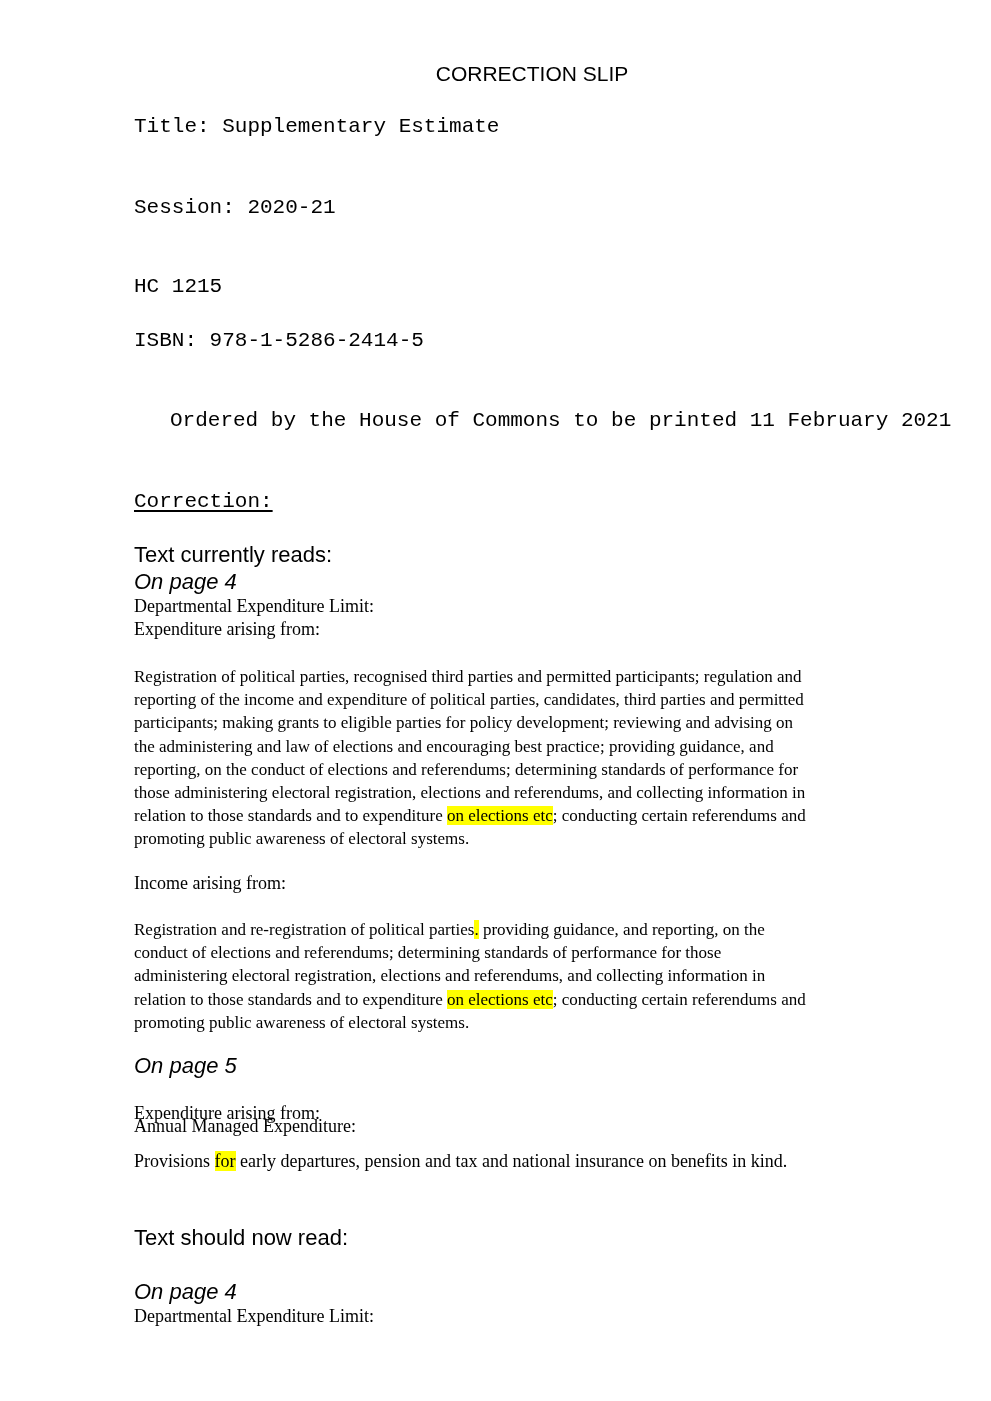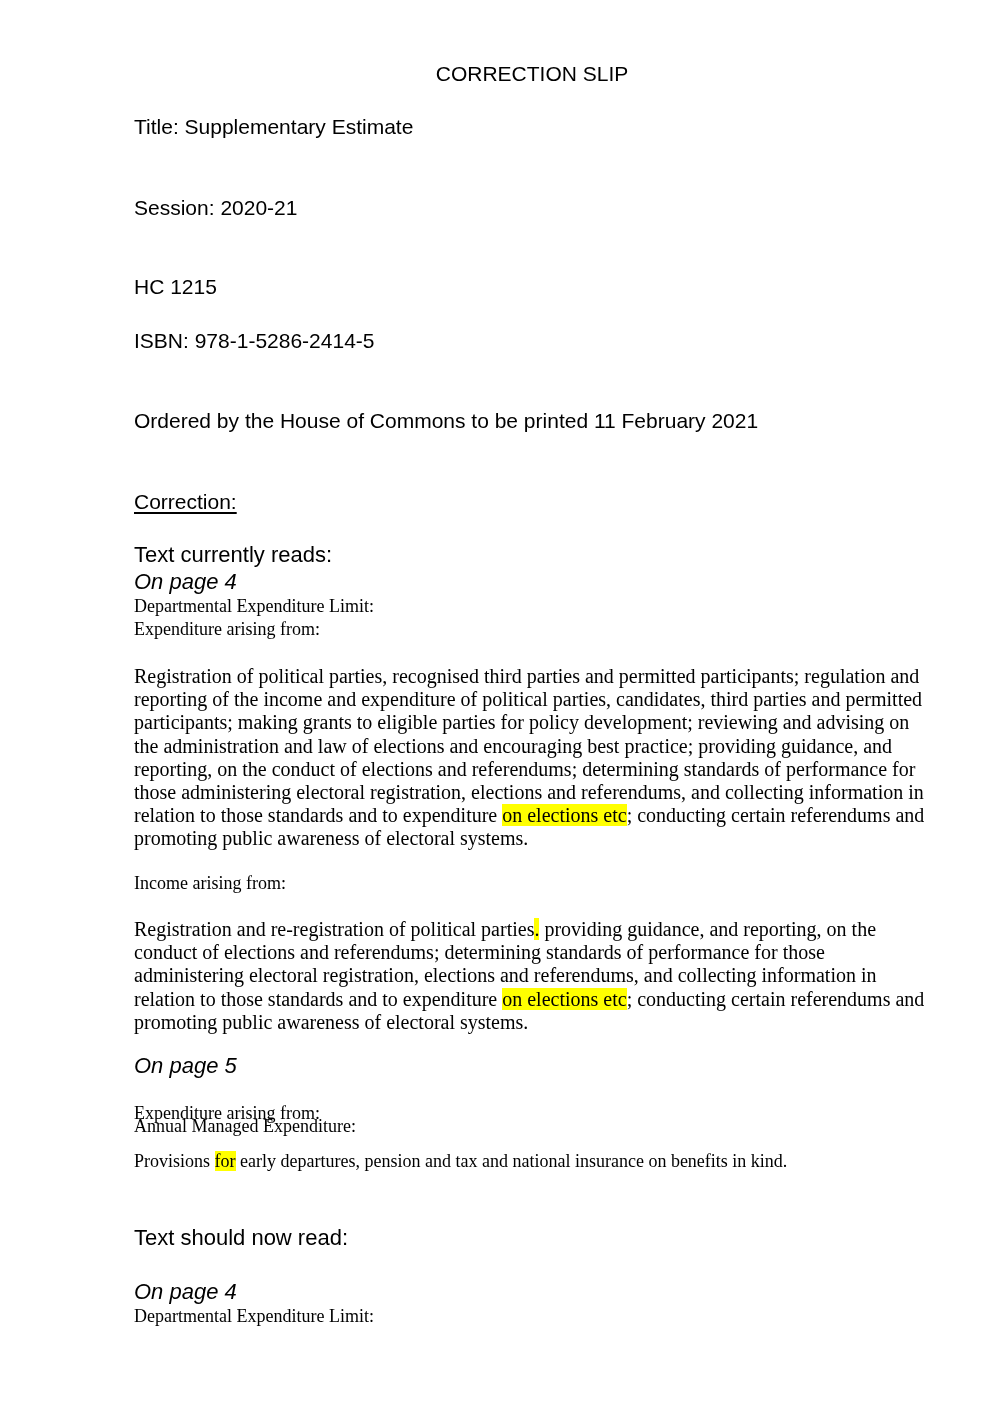--- a/index.html
+++ b/index.html
@@ -1,53 +1,53 @@
 <!DOCTYPE html>
 <html><head>
 <meta charset="utf-8">
 <style>
   html, body { margin: 0; padding: 0; background: #ffffff; }
   body { width: 991px; height: 1401px; position: relative; overflow: hidden; color: #000; }
   .sans { font-family: "Liberation Sans", sans-serif; }
   .serif { font-family: "Liberation Serif", serif; }
   .abs { position: absolute; left: 134px; white-space: nowrap; }
-  .big { font-size: 21px; line-height: 24px; }
+  .big { font-size: 21px; line-height: 24px; font-family: Liberation Mono, monospace; }
   .head { font-size: 22px; line-height: 24px; }
   .ital { font-style: italic; }
   .ul { text-decoration: underline; text-underline-offset: 3px; }
   .body { font-size: 18px; line-height: 23px; }
-  .para { position: absolute; left: 134px; font-size: 20px; line-height: 23.2px; white-space: nowrap; }
+  .para { position: absolute; left: 134px; font-size: 17px; line-height: 23.2px; white-space: nowrap; }
   .hl { background: #ffff00; }
   .title-center { position: absolute; left: 0; width: 1064px; text-align: center; top: 62px; font-size: 21px; }
 </style>
 </head>
 <body>
 
 <div>
 
   <div class="sans title-center">CORRECTION SLIP</div>
 
   <div class="abs sans big" style="top:115px;">Title: Supplementary Estimate</div>
   <div class="abs sans big" style="top:196px;">Session: 2020-21</div>
   <div class="abs sans big" style="top:275px;">HC 1215</div>
   <div class="abs sans big" style="top:329px;">ISBN: 978-1-5286-2414-5</div>
-  <div class="abs sans big" style="top:409px;">Ordered by the House of Commons to be printed 11 February 2021</div>
+  <div class="abs sans big" style="top:409px;margin-left:36px;">Ordered by the House of Commons to be printed 11 February 2021</div>
 
   <div class="abs sans big ul" style="top:490px;">Correction:</div>
 
   <div class="abs sans head" style="top:543px;">Text currently reads:</div>
   <div class="abs sans head ital" style="top:570px;">On page 4</div>
   <div class="abs serif body" style="top:595px;">Departmental Expenditure Limit:</div>
   <div class="abs serif body" style="top:618px;">Expenditure arising from:</div>
 
   <div class="para serif" style="top:665px;">
     <div>Registration of political parties, recognised third parties and permitted participants; regulation and</div>
     <div>reporting of the income and expenditure of political parties, candidates, third parties and permitted</div>
     <div>participants; making grants to eligible parties for policy development; reviewing and advising on</div>
-    <div>the administration and law of elections and encouraging best practice; providing guidance, and</div>
+    <div>the administering and law of elections and encouraging best practice; providing guidance, and</div>
     <div>reporting, on the conduct of elections and referendums; determining standards of performance for</div>
     <div>those administering electoral registration, elections and referendums, and collecting information in</div>
     <div><span>relation to those standards and to expenditure </span><span class="hl">on elections etc</span><span>; conducting certain referendums and</span></div>
     <div>promoting public awareness of electoral systems.</div>
   </div>
 
   <div class="abs serif body" style="top:872px;text-align:right;">Income arising from:</div>
 
   <div class="para serif" style="top:918px;">
     <div><span>Registration and re-registration of political parties</span><span class="hl">.</span><span> providing guidance, and reporting, on the</span></div>

